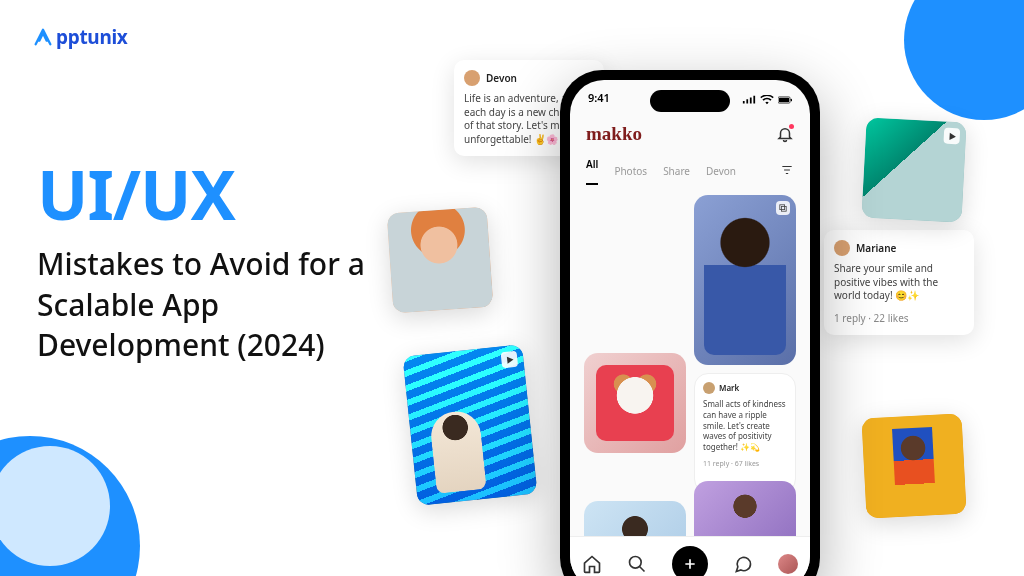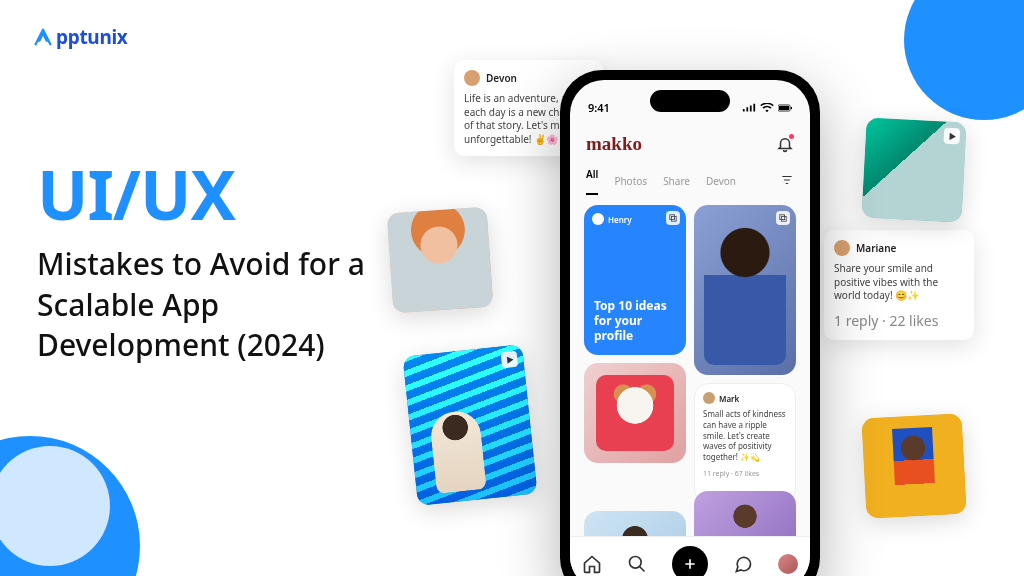--- a/index.html
+++ b/index.html
@@ -19,40 +19,40 @@
 
 .headline{position:absolute;left:37px;top:160px;width:360px;}
 .headline-big{font-size:68px;font-weight:700;color:#1e90ff;letter-spacing:-1px;line-height:1;}
 .headline-sub{font-size:30px;font-weight:500;color:#111;line-height:1.35;margin-top:16px;}
 
 
 .card{position:absolute;background:#fff;border-radius:10px;box-shadow:0 6px 24px rgba(0,0,0,.12);padding:10px;font-size:10px;color:#222;}
 .card .av{width:16px;height:16px;border-radius:50%;background:#d8a070;display:inline-block;vertical-align:middle;margin-right:6px;}
 .card .nm{font-weight:600;display:inline-block;vertical-align:middle;}
 .card .txt{margin-top:6px;line-height:1.35;color:#444;}
-.card .meta{margin-top:8px;font-size:14px;color:#888;}
+.card .meta{margin-top:8px;font-size:10px;color:#888;}
 
 .card-devon{top:60px;left:454px;width:150px;}
 .card-mariane{top:230px;right:50px;width:150px;}
 
 
 .tile{position:absolute;border-radius:12px;box-shadow:0 6px 24px rgba(0,0,0,.15);overflow:hidden;}
 .tile .badge{position:absolute;top:6px;right:6px;width:16px;height:16px;background:rgba(255,255,255,.9);border-radius:4px;display:flex;align-items:center;justify-content:center;}
 .tile .badge svg{width:9px;height:9px;fill:#333;}
 
 .tile-portrait{top:210px;left:390px;width:100px;height:100px;background:linear-gradient(135deg,#e8c8b0,#d0a080);transform:rotate(-4deg);}
 .tile-building{top:350px;left:410px;width:120px;height:150px;background:linear-gradient(180deg,#1887d8,#0d5fa8);transform:rotate(-6deg);}
 .tile-hand{top:120px;right:60px;width:100px;height:100px;background:linear-gradient(135deg,#b4d4d4,#88b4b4);transform:rotate(3deg);}
 .tile-woman{bottom:60px;right:60px;width:100px;height:100px;background:linear-gradient(135deg,#f0b020,#e08800);transform:rotate(-3deg);}
 
 
 .phone{position:absolute;top:70px;left:560px;width:260px;height:530px;background:#000;border-radius:42px;padding:10px;box-shadow:0 20px 60px rgba(0,0,0,.3);}
 .phone-screen{width:100%;height:100%;background:#fafafa;border-radius:34px;overflow:hidden;position:relative;}
 .notch{position:absolute;top:10px;left:50%;transform:translateX(-50%);width:80px;height:22px;background:#000;border-radius:14px;}
-.status{display:flex;justify-content:space-between;align-items:center;padding:20px 18px 0;font-size:11px;font-weight:600;color:#000;}
+.status{display:flex;justify-content:space-between;align-items:flex-end;padding:10px 18px 0;font-size:11px;font-weight:600;color:#000;}
 .status-right{display:flex;gap:4px;align-items:center;}
 .status-right svg{width:14px;height:10px;}
 
 .app-header{display:flex;justify-content:space-between;align-items:center;padding:18px 16px 6px;}
 .brand{font-family:cursive;font-weight:700;font-size:19px;color:#7f1d1d;}
 .bell{width:18px;height:18px;position:relative;}
 .bell svg{width:100%;height:100%;stroke:#333;fill:none;stroke-width:2;}
 .bell::after{content:"";position:absolute;top:-1px;right:0;width:5px;height:5px;background:#ff375f;border-radius:50%;}
 
 .tabs{display:flex;gap:16px;padding:6px 16px 10px;font-size:10px;color:#999;align-items:center;}
@@ -66,21 +66,21 @@
 .cell .cell-badge svg{width:8px;height:8px;fill:#444;}
 .cell-user{position:absolute;top:8px;left:8px;display:flex;align-items:center;gap:4px;font-size:8px;color:#fff;font-weight:600;}
 .cell-user .uav{width:12px;height:12px;border-radius:50%;background:#fff;}
 
 .cell-blue{grid-column:1;background:#2684ff;height:150px;padding:10px;color:#fff;}
 .cell-blue .ttext{position:absolute;bottom:12px;left:10px;right:10px;font-size:12px;font-weight:700;line-height:1.25;}
 
 .cell-man{grid-column:2;background:linear-gradient(135deg,#8ba0d4,#5a6fa8);height:170px;}
 .cell-dog{grid-column:1;background:linear-gradient(135deg,#f0d0d0,#e0a0a0);height:100px;margin-top:-20px;}
 .cell-text{grid-column:2;background:#fff;height:120px;padding:8px;border:1px solid #eee;margin-top:0;}
-.cell-text .cu{display:flex;align-items:center;gap:4px;font-size:8px;font-weight:600;color:#222;}
+.cell-text .cu{display:flex;align-items:flex-start;gap:4px;font-size:8px;font-weight:600;color:#222;}
 .cell-text .cu .uav{width:12px;height:12px;border-radius:50%;background:#c8a070;}
 .cell-text .ctxt{margin-top:5px;font-size:8px;color:#444;line-height:1.35;}
 .cell-text .cmeta{margin-top:6px;font-size:7px;color:#999;}
 .cell-pink{grid-column:1;background:linear-gradient(135deg,#cde4f4,#a8c8e4);height:100px;}
 .cell-purple{grid-column:2;background:linear-gradient(135deg,#c0a0e0,#9070c0);height:70px;margin-top:-20px;}
 
 .bottombar{position:absolute;bottom:0;left:0;right:0;height:54px;background:#fff;border-top:1px solid #eee;display:flex;justify-content:space-around;align-items:center;}
 .bottombar .bi{width:20px;height:20px;stroke:#333;fill:none;stroke-width:2;}
 .bottombar .plus{width:36px;height:36px;background:#000;border-radius:50%;display:flex;align-items:center;justify-content:center;}
 .bottombar .plus svg{stroke:#fff;width:16px;height:16px;}
@@ -185,33 +185,20 @@
       <span class="tab active">All</span>
       <span class="tab">Photos</span>
       <span class="tab">Share</span>
       <span class="tab">Devon</span>
       <span class="filter-icon"><svg viewBox="0 0 24 24">
             <path d="M4 6h16M7 12h10M10 18h4"></path>
           </svg></span>
     </div>
 
     <div class="grid">
-      <div class="cell cell-blue">
-        <div class="cell-user">
-            <span class="uav"></span>
-            <span>Henry</span>
-          </div>
-        <div class="cell-badge">
-            <svg viewBox="0 0 10 10">
-              <rect x="1" y="1" width="6" height="6" fill="none" stroke="#444"></rect>
-              <rect x="3" y="3" width="6" height="6" fill="none" stroke="#444"></rect>
-            </svg>
-          </div>
-        <div class="ttext">Top 10 ideas for your profile</div>
-      </div>
       <div class="cell cell-man">
         <div class="cell-badge">
             <svg viewBox="0 0 10 10">
               <rect x="1" y="1" width="6" height="6" fill="none" stroke="#444"></rect>
               <rect x="3" y="3" width="6" height="6" fill="none" stroke="#444"></rect>
             </svg>
           </div>
       </div>
       <div class="cell cell-dog"></div>
       <div class="cell cell-text">

